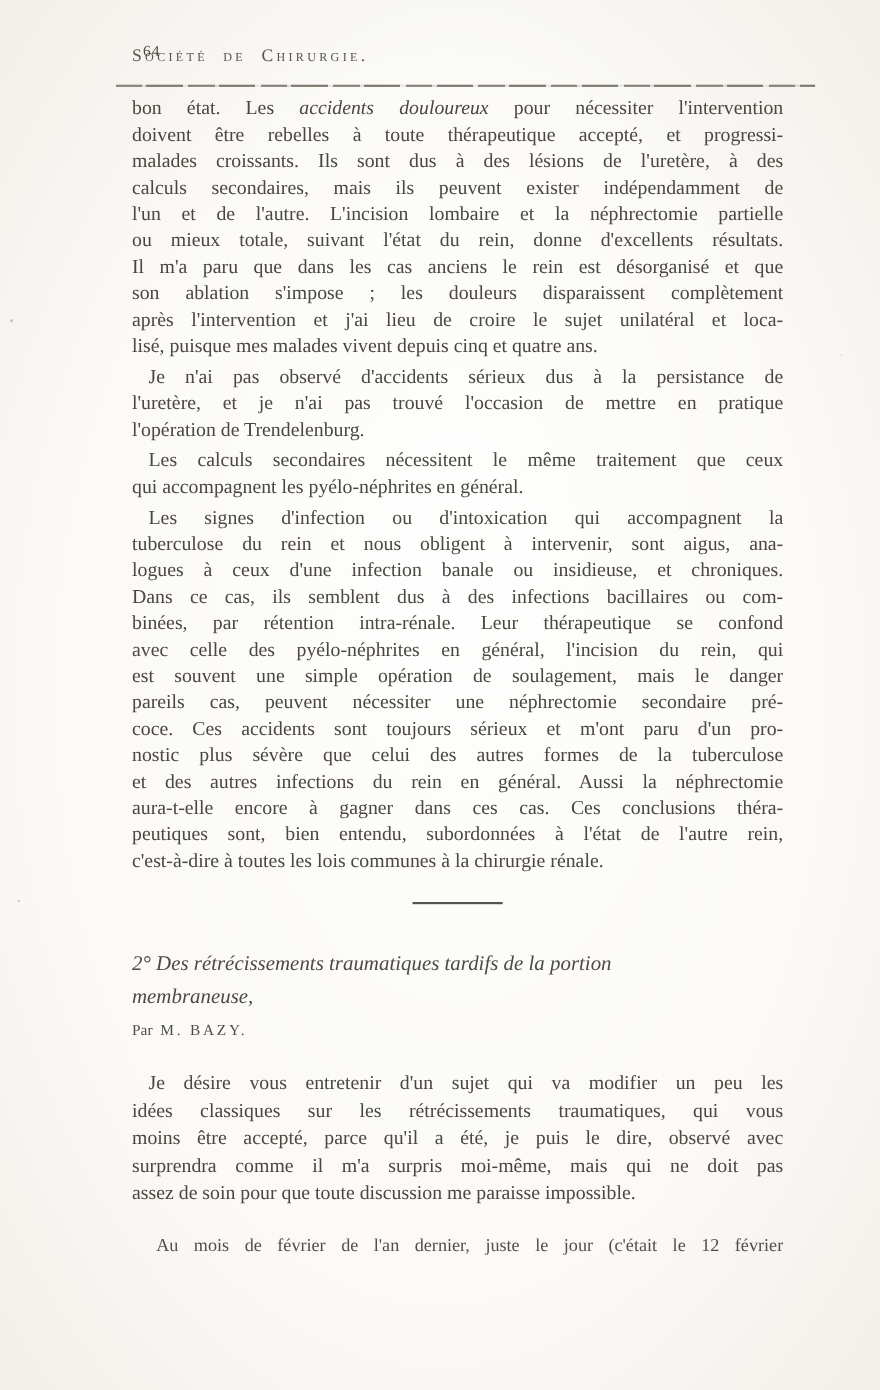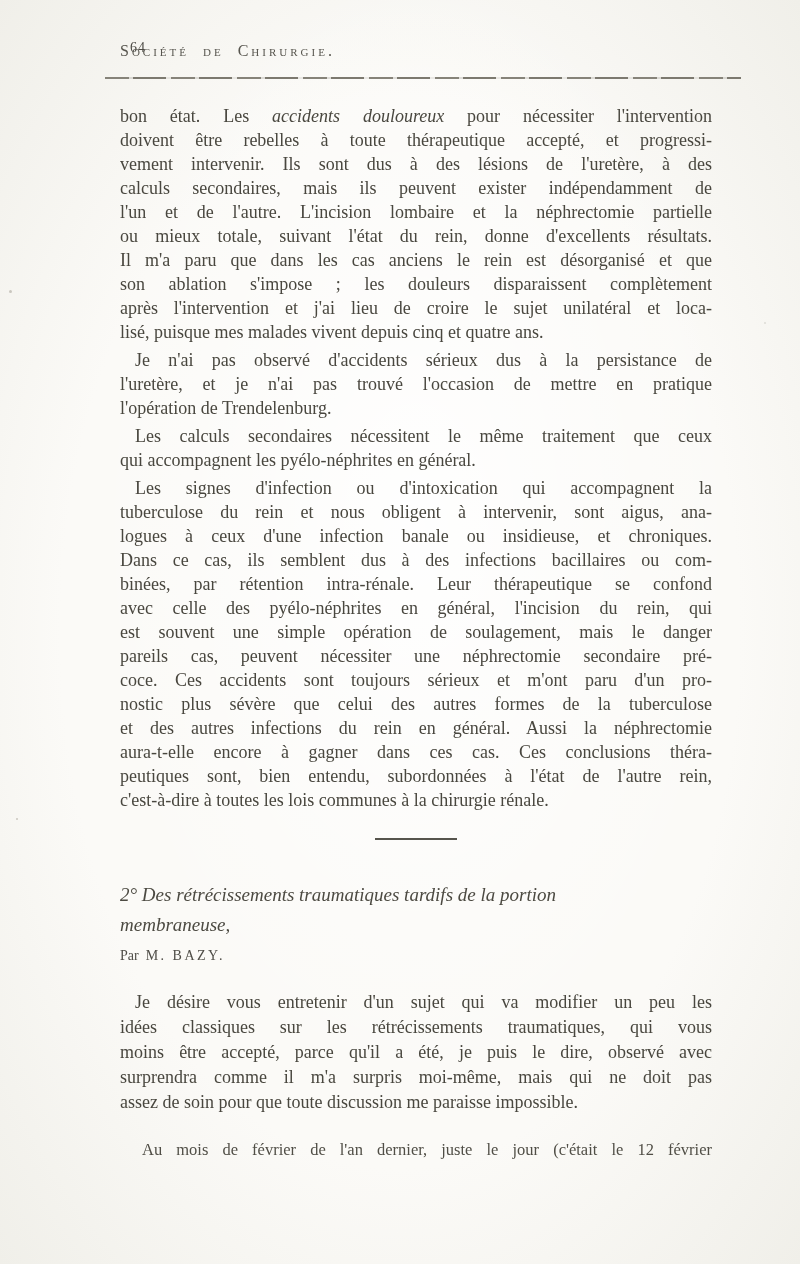--- a/index.html
+++ b/index.html
@@ -28,21 +28,21 @@
   }
 
   .column{position:absolute;left:120px;top:40px;width:592px;}
   .header-row{position:relative;height:24px;}
   .page-number{position:absolute;left:0;top:0;font-size:14px;letter-spacing:1px;color:#4c4a44;margin-left:10px;}
   .running-title{
     text-align:left;font-variant:small-caps;font-size:16px;
     letter-spacing:3px;word-spacing:7px;color:#57554e;padding-top:2px;
   }
 
-  .flow{position:absolute;left:0;top:64px;width:592px;}
+  .flow{position:absolute;left:0;top:46px;width:592px;}
   .para{font-size:18px;line-height:24px;color:#49473f;}
   .para + .para{margin-top:4px;}
   .line{text-align:justify;text-align-last:justify;overflow:hidden;max-height:25px;}
   .line.last{text-align-last:left;}
   .para.indent .line.first{text-indent:15px;}
   .para.small{font-size:16.5px;line-height:22px;margin-top:22px;color:#504e46;}
   .para.small .line.first{text-indent:22px;}
   .para i{font-style:italic;}
 
   .section-divider{width:82px;height:2px;background:#56544c;margin:26px auto 0 auto;}
@@ -70,21 +70,21 @@
       <span class="page-number">64</span>
       <div class="running-title">Société de Chirurgie.</div>
     </div>
 
     <div class="flow">
 
       <div>
           <div class="para">
             <div class="line first">bon état. Les <i>accidents douloureux</i> pour nécessiter l'intervention</div>
             <div class="line">doivent être rebelles à toute thérapeutique accepté, et progressi-</div>
-            <div class="line">vement intervenir. Ils sont dus à des lésions de l'uretère, à des</div>
+            <div class="line">malades croissants. Ils sont dus à des lésions de l'uretère, à des</div>
             <div class="line">calculs secondaires, mais ils peuvent exister indépendamment de</div>
             <div class="line">l'un et de l'autre. L'incision lombaire et la néphrectomie partielle</div>
             <div class="line">ou mieux totale, suivant l'état du rein, donne d'excellents résultats.</div>
             <div class="line">Il m'a paru que dans les cas anciens le rein est désorganisé et que</div>
             <div class="line">son ablation s'impose ; les douleurs disparaissent complètement</div>
             <div class="line">après l'intervention et j'ai lieu de croire le sujet unilatéral et loca-</div>
             <div class="line last">lisé, puisque mes malades vivent depuis cinq et quatre ans.</div>
           </div>
           <div class="para indent">
             <div class="line first">Je n'ai pas observé d'accidents sérieux dus à la persistance de</div>

